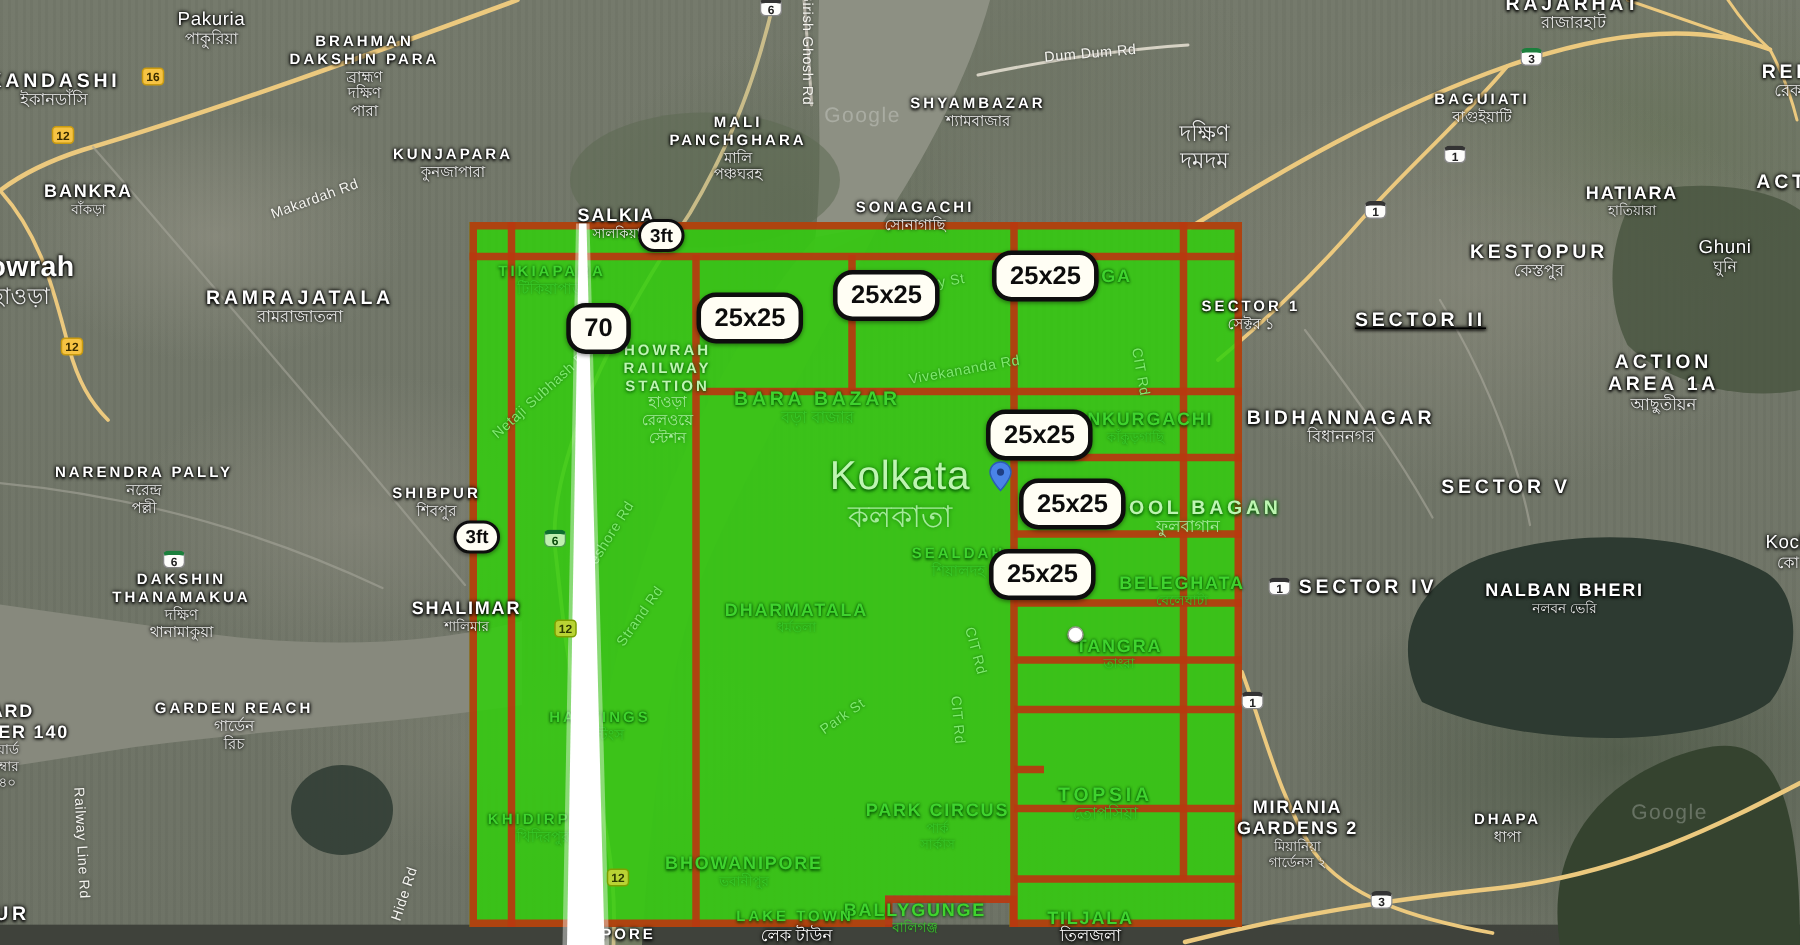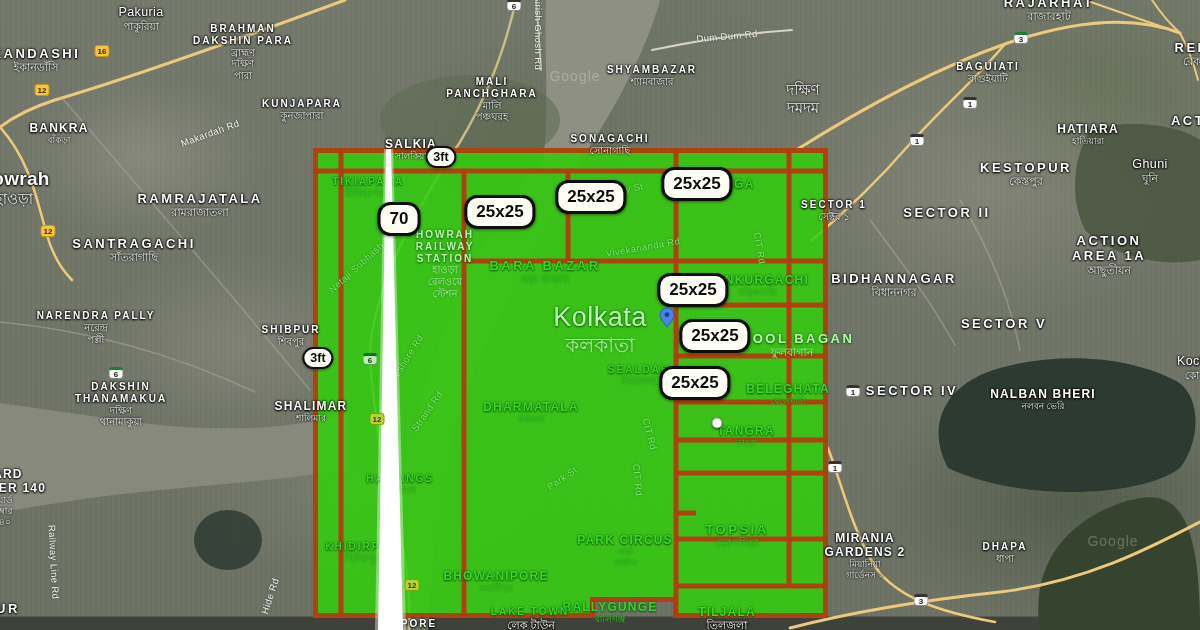--- a/index.html
+++ b/index.html
@@ -130,28 +130,29 @@
       <div class="lbl cls-town tint-w" style="left: 141px; top: 19px;"><span class="en">Pakuria</span><span class="bn">পাকুরিয়া</span></div>
       <div class="lbl cls-area tint-w" style="left: 243px; top: 52px;"><span class="en">BRAHMAN
 DAKSHIN PARA</span><span class="bn">ব্রাহ্মণ
 দক্ষিণ
 পারা</span></div>
       <div class="lbl cls-area-lg tint-w" style="left: 36px; top: 60px;"><span class="en">KANDASHI</span><span class="bn">ইকানডাঁসি</span></div>
       <div class="lbl cls-area tint-w" style="left: 302px; top: 110px;"><span class="en">KUNJAPARA</span><span class="bn">কুনজাপারা</span></div>
       <div class="lbl cls-area-sm tint-w" style="left: 59px; top: 133px;"><span class="en">BANKRA</span><span class="bn">বাঁকড়া</span></div>
       <div class="lbl cls-city tint-w" style="left: 14px; top: 188px;"><span class="en">Howrah</span><span class="bn">হাওড়া</span></div>
       <div class="lbl cls-area-lg tint-w" style="left: 200px; top: 205px;"><span class="en">RAMRAJATALA</span><span class="bn">রামরাজাতলা</span></div>
-      <div class="lbl cls-area-lg tint-w" style="left: 134px; top: 250px;"><span class="en">SANTRAGACHI</span><span class="bn">সাঁতরাগাছি</span></div>
       <div class="lbl cls-area tint-w" style="left: 96px; top: 328px;"><span class="en">NARENDRA PALLY</span><span class="bn">নরেন্দ্র
 পল্লী</span></div>
       <div class="lbl cls-area tint-w" style="left: 291px; top: 336px;"><span class="en">SHIBPUR</span><span class="bn">শিবপুর</span></div>
       <div class="lbl cls-area tint-w" style="left: 121px; top: 405px;"><span class="en">DAKSHIN
 THANAMAKUA</span><span class="bn">দক্ষিণ
 থানামাকুয়া</span></div>
       <div class="lbl cls-area-sm tint-w" style="left: 311px; top: 411px;"><span class="en">SHALIMAR</span><span class="bn">শালিমার</span></div>
+      <div class="lbl cls-area tint-w" style="left: 156px; top: 485px;"><span class="en">GARDEN REACH</span><span class="bn">গার্ডেন
+রিচ</span></div>
       <div class="lbl cls-area-sm tint-w" style="left: 2px; top: 497px;"><span class="en">WARD
 NUMBER 140</span><span class="bn">ওয়ার্ড
 নাম্বার
 ১৪০</span></div>
       <div class="lbl cls-area-lg tint-w" style="left: 8px; top: 609px;"><span class="en">UR</span></div>
       <div class="lbl cls-area tint-w" style="left: 492px; top: 100px;"><span class="en">MALI
 PANCHGHARA</span><span class="bn">মালি
 পঞ্চঘরহ</span></div>
       <div class="lbl cls-area tint-w" style="left: 652px; top: 76px;"><span class="en">SHYAMBAZAR</span><span class="bn">শ্যামবাজার</span></div>
       <div class="lbl cls-city tint-w" style="left: 803px; top: 99px;"><span class="bn">দক্ষিণ
@@ -159,21 +160,21 @@
       <div class="lbl cls-area tint-w" style="left: 610px; top: 145px;"><span class="en">SONAGACHI</span><span class="bn">সোনাগাছি</span></div>
       <div class="lbl cls-area-sm tint-w" style="left: 411px; top: 149px;"><span class="en">SALKIA</span><span class="bn">সালকিয়া</span></div>
       <div class="lbl cls-area-lg tint-w" style="left: 1049px; top: 9px;"><span class="en">RAJARHAT</span><span class="bn">রাজারহাট</span></div>
       <div class="lbl cls-area tint-w" style="left: 988px; top: 73px;"><span class="en">BAGUIATI</span><span class="bn">বাগুইয়াটি</span></div>
       <div class="lbl cls-area-lg tint-w" style="left: 1026px; top: 174px;"><span class="en">KESTOPUR</span><span class="bn">কেস্তপুর</span></div>
       <div class="lbl cls-area-sm tint-w" style="left: 1088px; top: 134px;"><span class="en">HATIARA</span><span class="bn">হাতিয়ারা</span></div>
       <div class="lbl cls-town tint-w" style="left: 1150px; top: 171px;"><span class="en">Ghuni</span><span class="bn">ঘুনি</span></div>
       <div class="lbl cls-area-lg tint-w" style="left: 1192px; top: 54px;"><span class="en">REK</span><span class="bn">রেক</span></div>
       <div class="lbl cls-area-lg tint-w" style="left: 1188px; top: 121px;"><span class="en">ACT</span></div>
       <div class="lbl cls-area tint-w" style="left: 834px; top: 211px;"><span class="en">SECTOR 1</span><span class="bn">সেক্টর ১</span></div>
-      <div class="lbl cls-area-lg tint-w" style="left: 947px; top: 213px;"><span class="en">SECTOR II</span></div>
+      <div class="lbl cls-area-lg tint-w" style="left: 947px; top: 213px; text-decoration: underline;"><span class="en">SECTOR II</span></div>
       <div class="lbl cls-area-lg tint-w" style="left: 1109px; top: 255px;"><span class="en">ACTION
 AREA 1A</span><span class="bn">আছুতীয়ন</span></div>
       <div class="lbl cls-area-lg tint-w" style="left: 894px; top: 285px;"><span class="en">BIDHANNAGAR</span><span class="bn">বিধাননগর</span></div>
       <div class="lbl cls-area-lg tint-w" style="left: 1004px; top: 324px;"><span class="en">SECTOR V</span></div>
       <div class="lbl cls-area-lg tint-w" style="left: 912px; top: 391px; text-align: right;"><span class="en">SECTOR IV</span></div>
       <div class="lbl cls-area-sm tint-w" style="left: 1004px; top: 399px; margin-left: 39px;"><span class="en">NALBAN BHERI</span><span class="bn">নলবন ভেরি</span></div>
       <div class="lbl cls-town tint-w" style="left: 1192px; top: 368px;"><span class="en">Koch</span><span class="bn">কো</span></div>
       <div class="lbl cls-area-sm tint-w" style="left: 865px; top: 556px;"><span class="en">MIRANIA
 GARDENS 2</span><span class="bn">মিয়ানিয়া
 গার্ডেনস ২</span></div>

